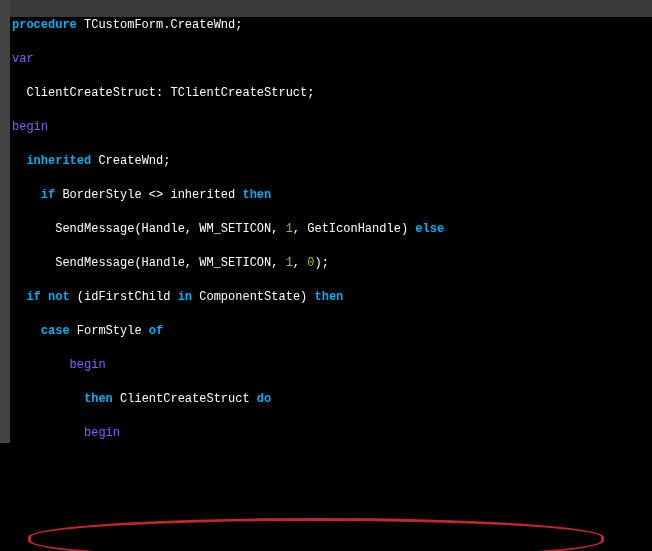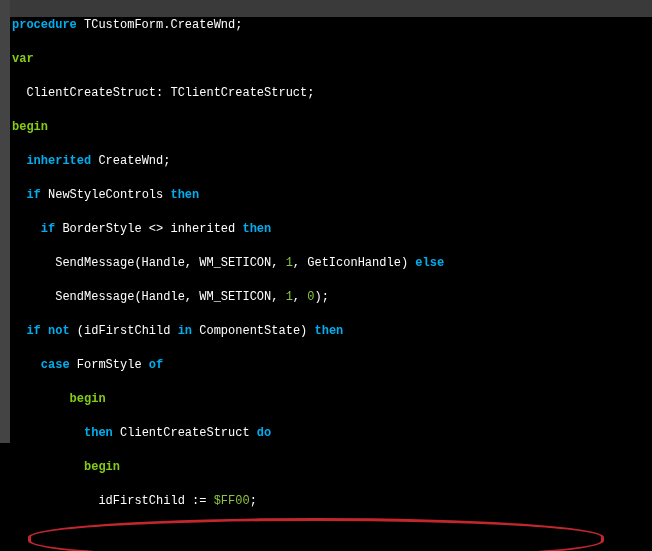--- a/index.html
+++ b/index.html
@@ -36,21 +36,21 @@
     top: 0;
   }
   .code {
     position: absolute;
     left: 12px;
     top: 0;
     white-space: pre;
     color: #ffffff;
   }
   .kw { color: #00aeef; font-weight: bold; }     
-  .beginend { color: #84cc16; font-weight: bold; }
+  .beginend { color: #8b5cf6; font-weight: normal; }
   .id { color: #ffffff; }                         
   .num { color: #8cc63f; }                        
   .punct { color: #ffffff; }
   .row { display: block; height: 17px; white-space: pre; }
   .circle {
     position: absolute;
     border: 3px solid #c1272d;
     border-radius: 50% / 50%;
     pointer-events: none;
   }
@@ -63,30 +63,28 @@
   <div class="gutter"></div>
 
   <div class="circle" style="left:28px; top:518px; width:570px; height:36px; border-radius:300px / 20px;"></div>
 
   <div class="code">
 <span class="row"><span class="kw">procedure</span><span class="id"> TCustomForm.CreateWnd</span><span class="punct">;</span></span>
 <span class="row"><span class="beginend">var</span></span>
 <span class="row"><span class="id">  ClientCreateStruct: TClientCreateStruct;</span></span>
 <span class="row"><span class="beginend">begin</span></span>
 <span class="row"><span class="kw">  inherited</span><span class="id"> CreateWnd;</span></span>
-<span class="row"><span class="kw">  if</span><span class="id"> NewStyleControls </span><span class="kw">then</span></span>
 <span class="row"><span class="kw">    if</span><span class="id"> BorderStyle </span><span class="punct">&lt;&gt;</span><span class="id"> inherited </span><span class="kw">then</span></span>
 <span class="row"><span class="id">      SendMessage(Handle, WM_SETICON, </span><span class="num">1</span><span class="id">, GetIconHandle) </span><span class="kw">else</span></span>
 <span class="row"><span class="id">      SendMessage(Handle, WM_SETICON, </span><span class="num">1</span><span class="id">, </span><span class="num">0</span><span class="id">);</span></span>
 <span class="row"><span class="kw">  if</span><span class="kw"> not</span><span class="id"> (idFirstChild </span><span class="kw">in</span><span class="id"> ComponentState) </span><span class="kw">then</span></span>
 <span class="row"><span class="kw">    case</span><span class="id"> FormStyle </span><span class="kw">of</span></span>
 <span class="row"><span class="beginend">        begin</span></span>
 <span class="row"><span class="kw">          then</span><span class="id"> ClientCreateStruct </span><span class="kw">do</span></span>
 <span class="row"><span class="beginend">          begin</span></span>
-<span class="row"><span class="id">            idFirstChild := </span><span class="num">$FF00</span><span class="id">;</span></span>
 
 
 
 
 
 
 
 
 
 

